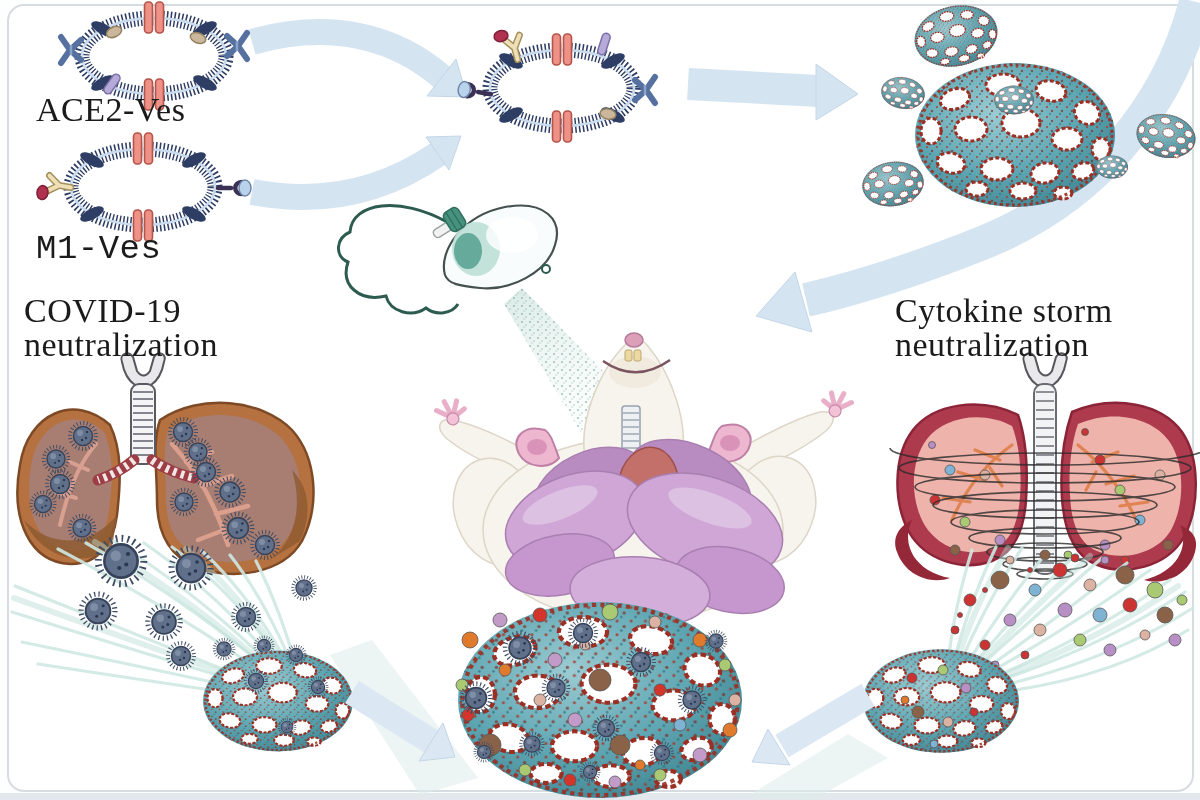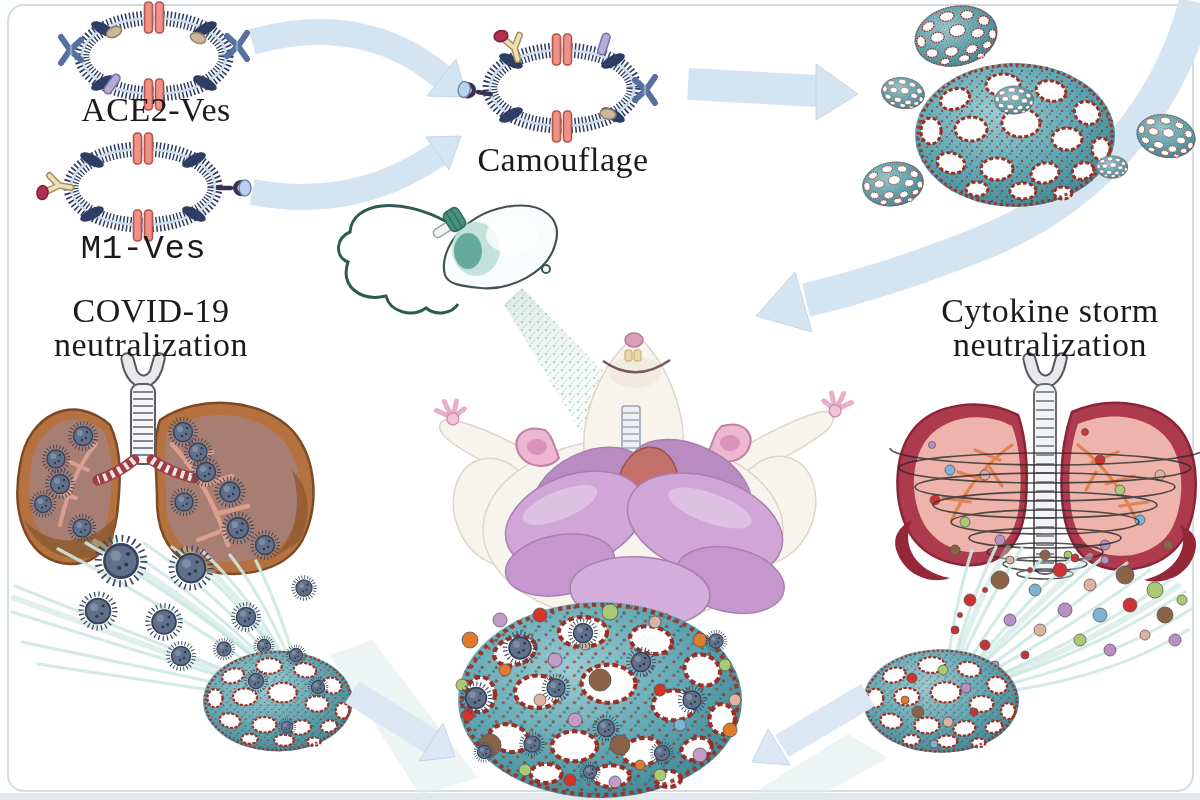--- a/index.html
+++ b/index.html
@@ -1,18 +1,18 @@
 <!DOCTYPE html>
 <html><head>
 <meta charset="utf-8">
 <style>
   html,body{margin:0;padding:0;background:#fbfcfd;}
   #canvas{position:relative;width:1200px;height:800px;overflow:hidden;background:#ffffff;font-family:"Liberation Serif","DejaVu Serif",serif;}
   #art{position:absolute;left:0;top:0;}
-  .label{position:absolute;color:#1b1b1b;text-align:center;line-height:1.0;font-size:34px;letter-spacing:.5px;}
+  .label{position:absolute;color:#1b1b1b;text-align:left;line-height:1.0;font-size:34px;letter-spacing:.5px;}
 </style>
 </head>
 <body>
 
 <div id="canvas">
 <svg id="art" width="1200" height="800" viewBox="0 0 1200 800">
 <defs>
   <radialGradient id="spongeG" cx="40%" cy="35%" r="75%">
     <stop offset="0%" stop-color="#9ccbd2"></stop>
           <stop offset="55%" stop-color="#5fa7b3"></stop>
@@ -520,22 +520,21 @@
   <polygon points="455,757 419,761 443,723" stroke="#c3d6e8" stroke-width="1"></polygon>
 </g>
 <g fill="#dbe8f4">
   <path d="M 868,695 L 782,746" stroke="#dbe8f4" stroke-width="26" fill="none"></path>
   <polygon points="752,762 768,729 790,765" stroke="#c3d6e8" stroke-width="1"></polygon>
 </g>
 </svg>
 
 <div class="label" style="left:36px;top:93px;width:240px;">ACE2-Ves</div>
 <div class="label" style="left:36px;top:232px;width:215px;font-family:Liberation Mono, monospace;">M1-Ves</div>
-<div class="label" style="left:428px;top:143px;width:270px;">Camouflage</div>
-<div class="label" style="left:11px;top:294px;width:280px;">
+<div class="label" style="left:24px;top:294px;width:280px;">
   <div>COVID-19</div>
   <div>neutralization</div>
 </div>
 <div class="label" style="left:895px;top:294px;width:310px;">
   <div>Cytokine storm</div>
   <div>neutralization</div>
 </div>
 </div>
 
 </body></html>

